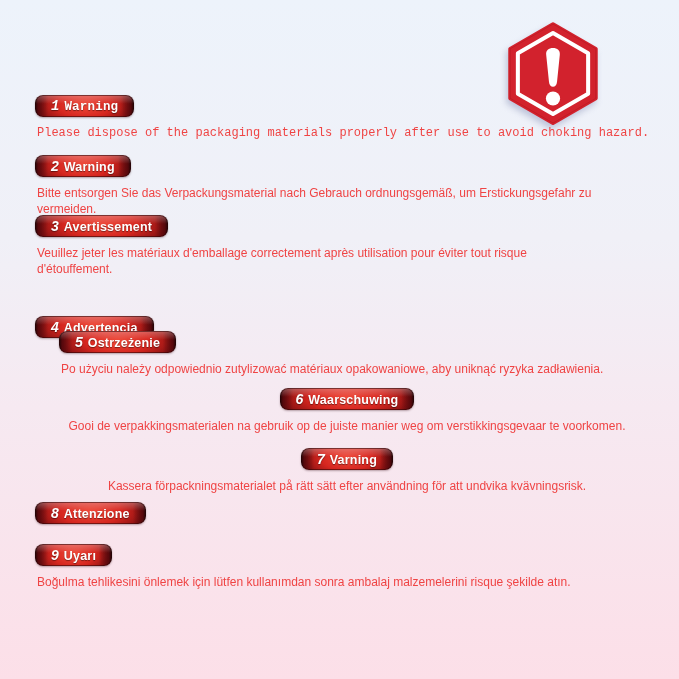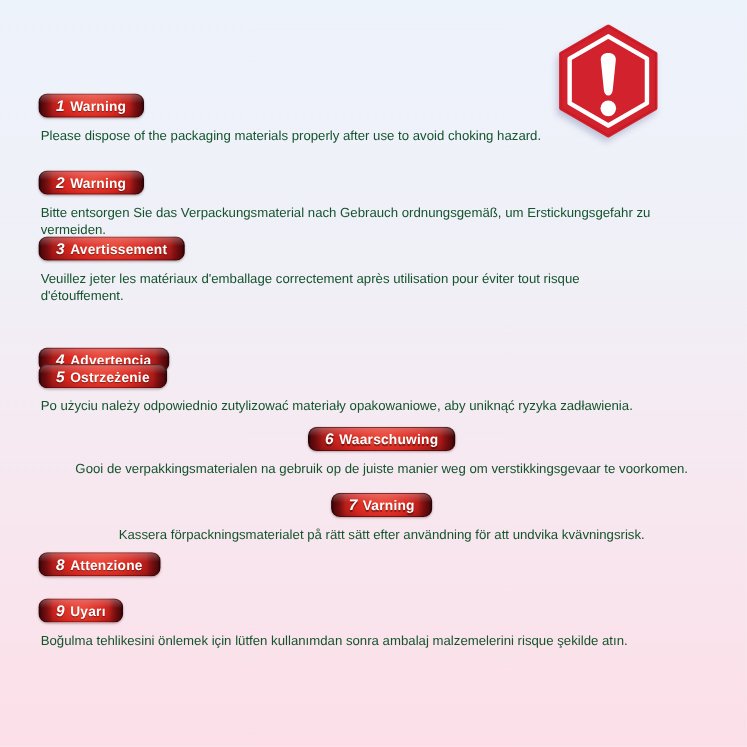--- a/index.html
+++ b/index.html
@@ -28,61 +28,61 @@
   .ribbon .num{
     font-style:italic;font-weight:bold;font-size:14px;margin-right:5px;
     text-shadow:0 1px 1px rgba(0,0,0,.45);
   }
   .ribbon .lbl{
     font-weight:bold;font-size:12.5px;letter-spacing:.2px;
     text-shadow:0 1px 1px rgba(0,0,0,.45);
   }
   .wtext{
     display:block;margin:8px 2px 0 2px;
-    font-size:12px;line-height:16px;color:#14532d;
+    font-size:12px;line-height:16px;color:#ef4444;
     white-space:pre-line;
   }
 </style>
 </head>
 <body>
 
 <div class="page">
 
   <svg class="hex-icon" viewBox="0 0 100 110" xmlns="http://www.w3.org/2000/svg">
     <path d="M50,2 L94.6,27.75 L94.6,79.25 L50,105 L5.4,79.25 L5.4,27.75 Z" fill="#d2222d" stroke="#d2222d" stroke-width="4" stroke-linejoin="round"></path>
     <path d="M50,2 L94.6,27.75 L94.6,79.25 L50,105 L5.4,79.25 L5.4,27.75 Z" fill="none" stroke="#b5161f" stroke-width="1" stroke-linejoin="round" opacity="0.6"></path>
     <path d="M50,11.3 L86.6,32.4 L86.6,74.6 L50,95.7 L13.4,74.6 L13.4,32.4 Z" fill="none" stroke="#ffffff" stroke-width="4.2" stroke-linejoin="round"></path>
     <path d="M50,27 C54.5,27 57.6,29.5 57.1,34 L54.2,62 C53.9,65.3 52.2,67.3 50,67.3 C47.8,67.3 46.1,65.3 45.8,62 L42.9,34 C42.4,29.5 45.5,27 50,27 Z" fill="#ffffff"></path>
     <circle cx="50" cy="79.5" r="7.4" fill="#ffffff"></circle>
   </svg>
 
-  <div class="section" id="sec-0" style="top: 85px;">
+  <div class="section" id="sec-0" style="top: 95px; font-family: Liberation Mono, monospace;">
     <span class="ribbon"><span class="num">1</span><span class="lbl">Warning</span></span>
     <span class="wtext">Please dispose of the packaging materials properly after use to avoid choking hazard.</span>
   </div>
 
   <div class="section" id="sec-1" style="top: 155px;">
     <span class="ribbon"><span class="num">2</span><span class="lbl">Warning</span></span>
     <span class="wtext">Bitte entsorgen Sie das Verpackungsmaterial nach Gebrauch ordnungsgemäß, um Erstickungsgefahr zu
 vermeiden.</span>
   </div>
 
   <div class="section" id="sec-2" style="top: 215px;">
     <span class="ribbon"><span class="num">3</span><span class="lbl">Avertissement</span></span>
     <span class="wtext">Veuillez jeter les matériaux d'emballage correctement après utilisation pour éviter tout risque
 d'étouffement.</span>
   </div>
 
   <div class="section" id="sec-3" style="top: 272px; margin-top: 44px;">
     <span class="ribbon"><span class="num">4</span><span class="lbl">Advertencia</span></span>
   </div>
 
-  <div class="section" id="sec-4" style="top: 331px;">
+  <div class="section" id="sec-4" style="top: 331px; margin-left: 24px;">
     <span class="ribbon"><span class="num">5</span><span class="lbl">Ostrzeżenie</span></span>
-    <span class="wtext">Po użyciu należy odpowiednio zutylizować materiały opakowaniowe, aby uniknąć ryzyka zadławienia.</span>
+    <span class="wtext">Po użyciu należy odpowiednio zutylizować matériaux opakowaniowe, aby uniknąć ryzyka zadławienia.</span>
   </div>
 
   <div class="section" id="sec-5" style="top: 388px; text-align: center;">
     <span class="ribbon"><span class="num">6</span><span class="lbl">Waarschuwing</span></span>
     <span class="wtext">Gooi de verpakkingsmaterialen na gebruik op de juiste manier weg om verstikkingsgevaar te voorkomen.</span>
   </div>
 
   <div class="section" id="sec-6" style="top: 448px; text-align: center;">
     <span class="ribbon"><span class="num">7</span><span class="lbl">Varning</span></span>
     <span class="wtext">Kassera förpackningsmaterialet på rätt sätt efter användning för att undvika kvävningsrisk.</span>

